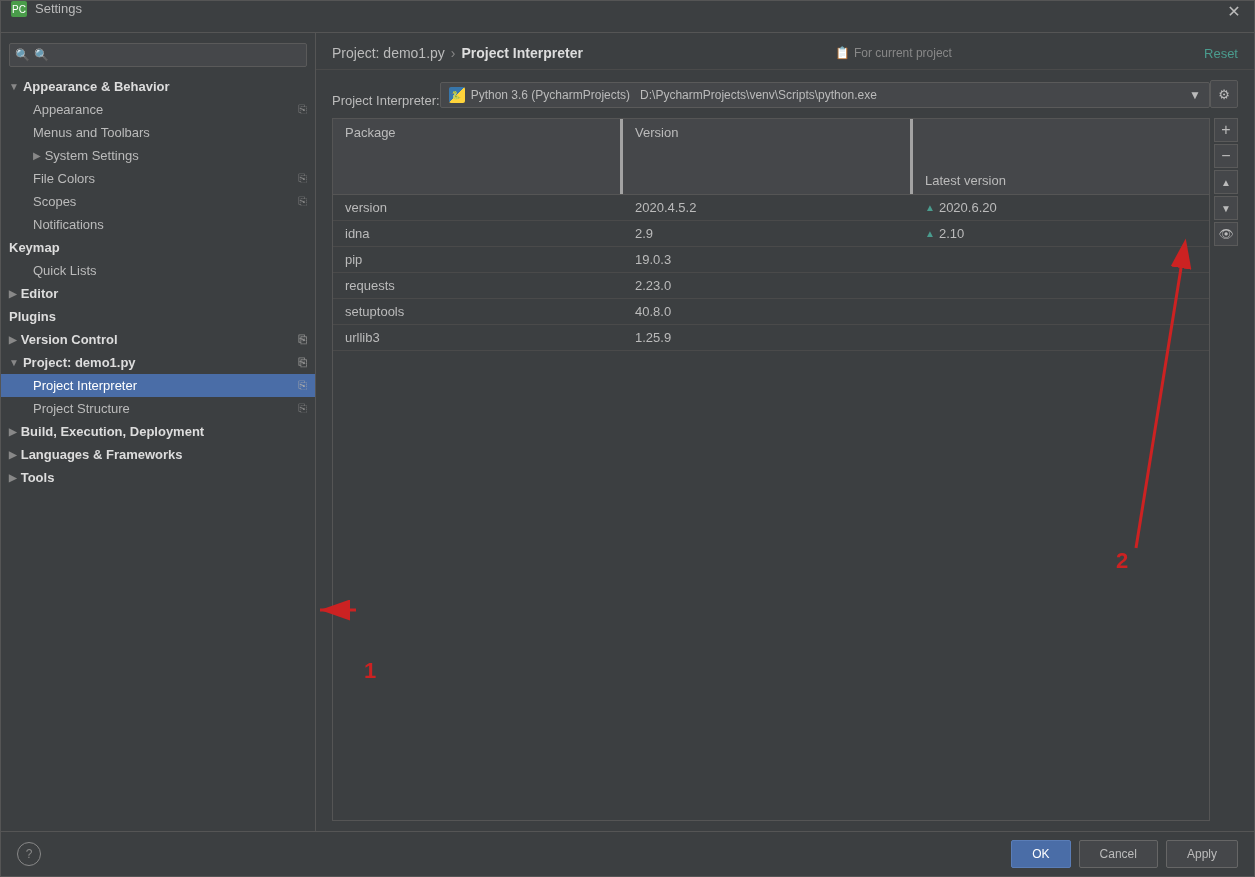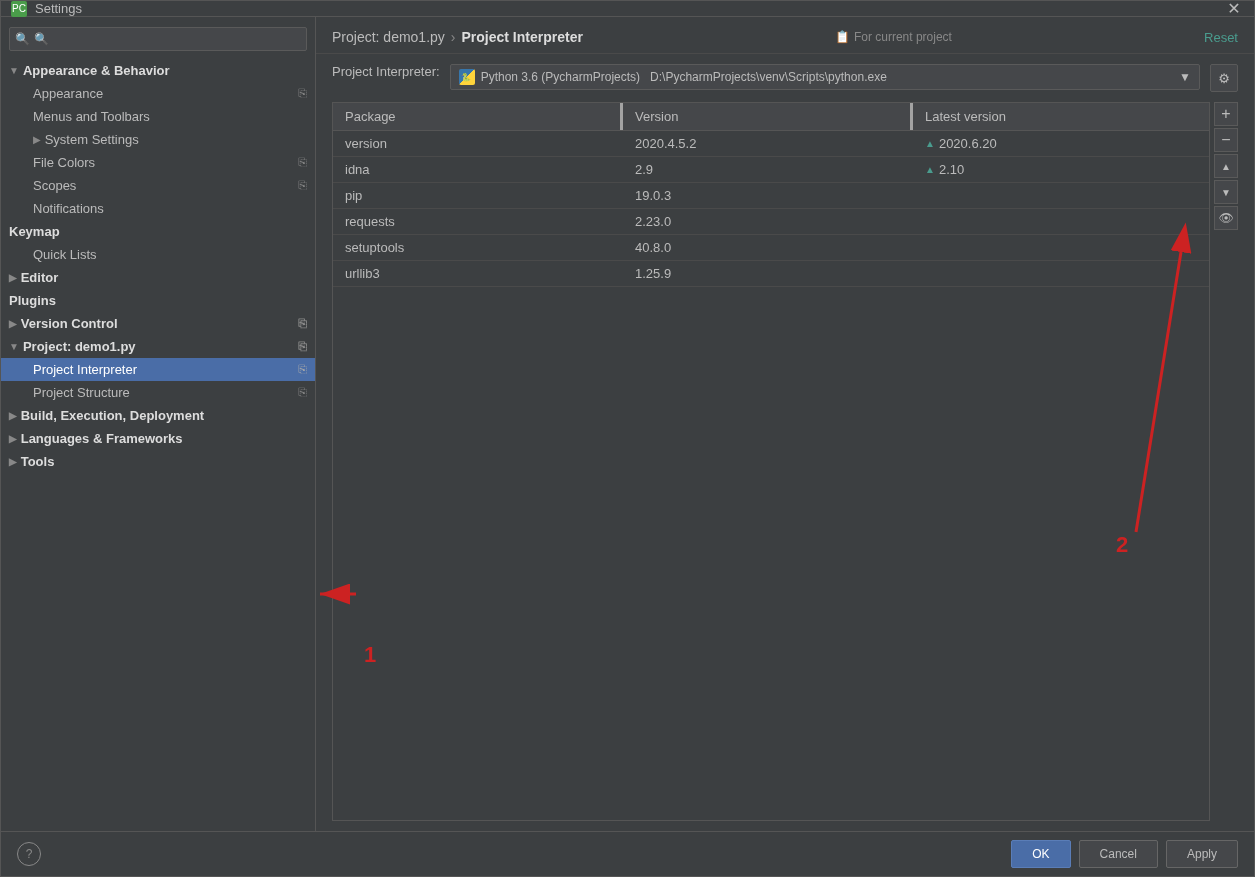--- a/index.html
+++ b/index.html
@@ -14,23 +14,22 @@
     }
     .window {
       width: 1255px;
       height: 877px;
       display: flex;
       flex-direction: column;
       border: 1px solid #555;
     }
     .titlebar {
       background: #3c3f41;
-      height: 16px;
-      display: flex;
-      align-items: center;
+      height: 32px;
+      display: flex;
       padding: 0 10px;
       border-bottom: 1px solid #555;
       flex-shrink: 0;
     }
     .titlebar-icon {
       width: 16px;
       height: 16px;
       margin-right: 8px;
       background: #4a9c4a;
       border-radius: 2px;
@@ -150,22 +149,21 @@
       gap: 4px;
     }
     .reset-btn {
       color: #4a9c8e;
       cursor: pointer;
       font-size: 13px;
     }
     .interpreter-row {
       padding: 10px 16px;
       display: flex;
-      align-items: flex-start;
-      gap: 10px;
+      align-items: flex-end;
       flex-shrink: 0;
     }
     .interpreter-label {
       color: #bbbbbb;
       white-space: nowrap;
     }
     .interpreter-select {
       flex: 1;
       background: #45474a;
       border: 1px solid #5a5a5a;
@@ -228,21 +226,21 @@
       grid-template-columns: 290px 290px 1fr;
       background: #45474a;
       border-bottom: 1px solid #555;
     }
     .table-header-cell {
       padding: 6px 12px;
       color: #bbbbbb;
       font-size: 13px;
       border-right: 3px solid #a3a3a3;
     }
-    .table-header-cell:last-child { border-right: none; }
+    .table-header-cell:last-child { border-right: none; margin-top: 48px; }
     .table-body {
       overflow-y: auto;
       flex: 1;
     }
     .table-row {
       display: grid;
       grid-template-columns: 290px 290px 1fr;
       border-bottom: 1px solid #4a4a4a;
     }
     .table-cell {

